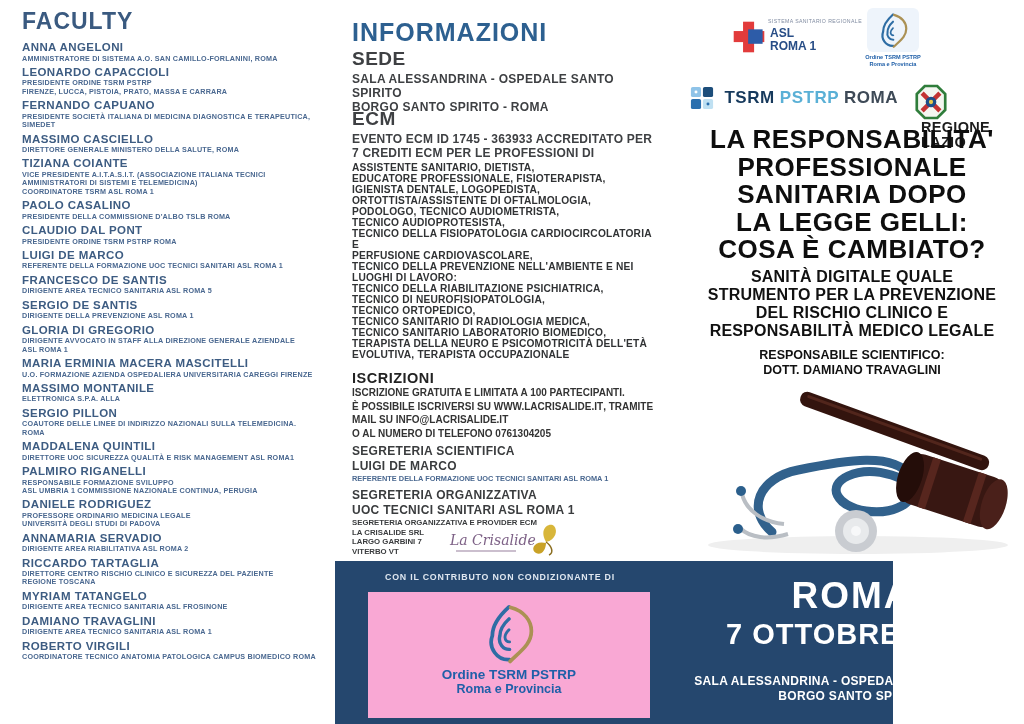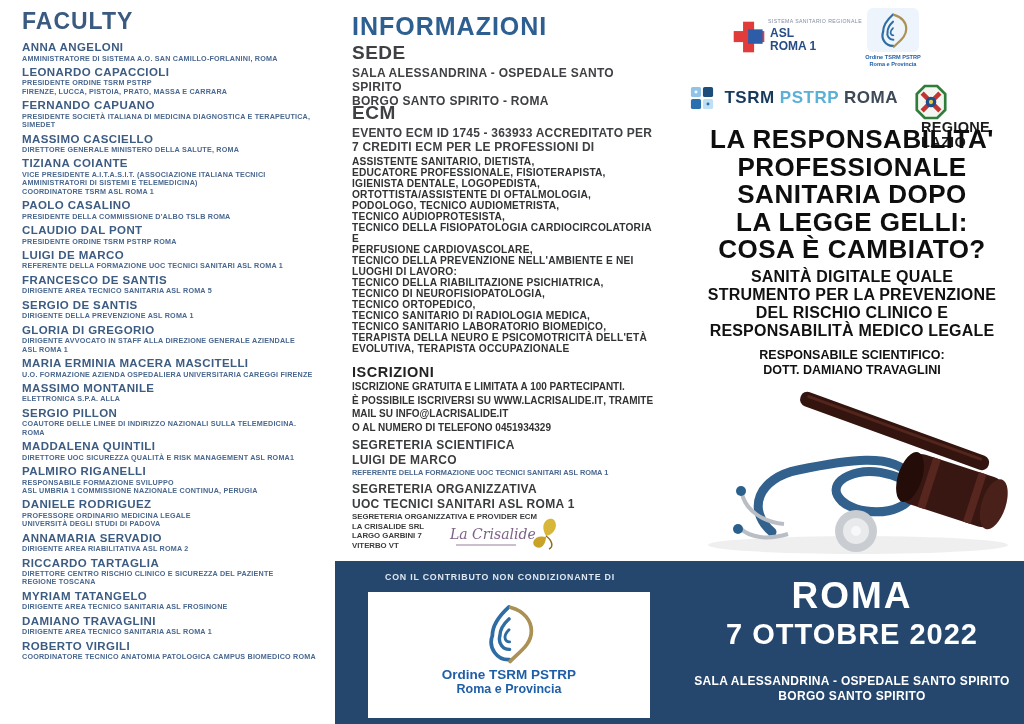--- a/index.html
+++ b/index.html
@@ -8,21 +8,21 @@
   .prelines{white-space:pre-line;}
 
   
   .faculty{position:absolute;left:22px;top:8px;width:308px;}
   .faculty-heading{font-size:23px;font-weight:bold;color:#3a5a80;letter-spacing:1px;margin-bottom:7px;}
   .fac-entry{margin-bottom:4px;}
   .fac-name{font-size:11.5px;line-height:11.5px;font-weight:bold;color:#3d5c82;letter-spacing:.4px;}
   .fac-role{font-size:7.2px;line-height:8.4px;font-weight:bold;color:#4a6890;letter-spacing:.2px;margin-top:1px;}
 
   
-  .mid{position:absolute;left:352px;top:0;width:305px;height:532px;}
+  .mid{position:absolute;left:352px;top:6px;width:305px;height:532px;}
   .mid-title{position:absolute;top:12px;font-size:25px;font-weight:bold;color:#2d6090;letter-spacing:1px;}
   .sede-head{position:absolute;top:42px;font-size:19px;font-weight:bold;color:#3e4043;letter-spacing:.5px;}
   .sede-lines{position:absolute;top:66px;font-size:12px;line-height:14px;font-weight:bold;color:#3e4043;letter-spacing:.3px;}
   .ecm-head{position:absolute;top:102px;font-size:19px;font-weight:bold;color:#3e4043;letter-spacing:.5px;}
   .ecm-intro{position:absolute;top:126px;font-size:12px;line-height:14px;font-weight:bold;color:#3e4043;letter-spacing:.2px;}
   .ecm-prof{position:absolute;top:156px;font-size:10.2px;line-height:11px;font-weight:bold;color:#303234;letter-spacing:.2px;}
   .iscr{position:absolute;top:364px;}
   .iscr-head{font-size:14.5px;font-weight:bold;color:#222;letter-spacing:.5px;}
   .iscr-line{font-size:10px;line-height:13.5px;font-weight:bold;color:#333;}
   .seg1{position:absolute;top:438px;}
@@ -30,24 +30,24 @@
   .seg-sub{font-size:12px;line-height:15px;font-weight:bold;color:#3a3c3e;letter-spacing:.3px;}
   .seg-small{font-size:7.4px;line-height:9px;font-weight:bold;color:#4a6890;}
   .seg2{position:absolute;top:482px;}
   .provider{position:absolute;top:512px;font-size:7.8px;line-height:9.5px;font-weight:bold;color:#3a3c3e;}
   .crisalide{position:absolute;left:98px;top:516px;width:120px;height:42px;}
   .crisalide-text{position:absolute;left:0;top:10px;font-family:"DejaVu Serif",serif;font-style:italic;
                   font-size:14px;color:#7d6186;}
   .crisalide-tag{position:absolute;left:6px;top:28px;width:60px;height:2px;background:#cbbfce;}
 
   
-  .band{position:absolute;left:335px;top:561px;width:689px;height:163px;background:#25476e;}
+  .band{position:absolute;left:335px;top:561px;width:558px;height:163px;background:#25476e;}
   .band-label{position:absolute;left:10px;top:11px;width:310px;text-align:center;
               font-size:8.8px;font-weight:bold;color:#dfe7f0;letter-spacing:.8px;}
-  .logo-box{position:absolute;left:33px;top:31px;width:282px;height:126px;background:#ffffff;text-align:center;}
+  .logo-box{position:absolute;left:33px;top:31px;width:282px;height:126px;background:#f9a8d4;text-align:center;}
   .logo-box svg.ordine-big{display:block;margin:8px auto 2px auto;height:66px;}
   .logo-box .ord-l1{font-size:13.5px;font-weight:bold;color:#1f5fa8;line-height:14px;}
   .logo-box .ord-l2{font-size:12.5px;font-weight:bold;color:#1f5fa8;line-height:14px;}
   .band-right{position:absolute;left:345px;top:0;width:344px;height:163px;color:#fff;text-align:center;}
   .band-city{position:absolute;top:14px;width:100%;font-size:37px;font-weight:bold;letter-spacing:2px;}
   .band-date{position:absolute;top:57px;width:100%;font-size:29px;font-weight:bold;letter-spacing:1px;}
   .band-venue{position:absolute;top:113px;width:100%;font-size:12px;line-height:15px;font-weight:bold;letter-spacing:.3px;}
 
   
   .right{position:absolute;left:680px;top:0;width:344px;height:561px;}
@@ -242,21 +242,21 @@
 TECNICO SANITARIO DI RADIOLOGIA MEDICA,
 TECNICO SANITARIO LABORATORIO BIOMEDICO,
 TERAPISTA DELLA NEURO E PSICOMOTRICITÀ DELL'ETÀ
 EVOLUTIVA, TERAPISTA OCCUPAZIONALE</div>
 
     <div class="iscr">
       <div class="iscr-head">ISCRIZIONI</div>
       <div class="iscr-line">ISCRIZIONE GRATUITA E LIMITATA A 100 PARTECIPANTI.</div>
       <div class="iscr-line"><span>È POSSIBILE ISCRIVERSI SU </span><b>WWW.LACRISALIDE.IT</b><span>, TRAMITE</span></div>
       <div class="iscr-line"><span>MAIL SU </span><b>INFO@LACRISALIDE.IT</b></div>
-      <div class="iscr-line"><span>O AL NUMERO DI TELEFONO </span><b>0451934329</b></div>
+      <div class="iscr-line"><span>O AL NUMERO DI TELEFONO </span><b>0761304205</b></div>
     </div>
 
     <div class="seg1">
       <div class="seg-head">SEGRETERIA SCIENTIFICA</div>
       <div class="seg-sub">LUIGI DE MARCO</div>
       <div class="seg-small">REFERENTE DELLA FORMAZIONE UOC TECNICI SANITARI ASL ROMA 1</div>
     </div>
 
     <div class="seg2">
       <div class="seg-head">SEGRETERIA ORGANIZZATIVA</div>

